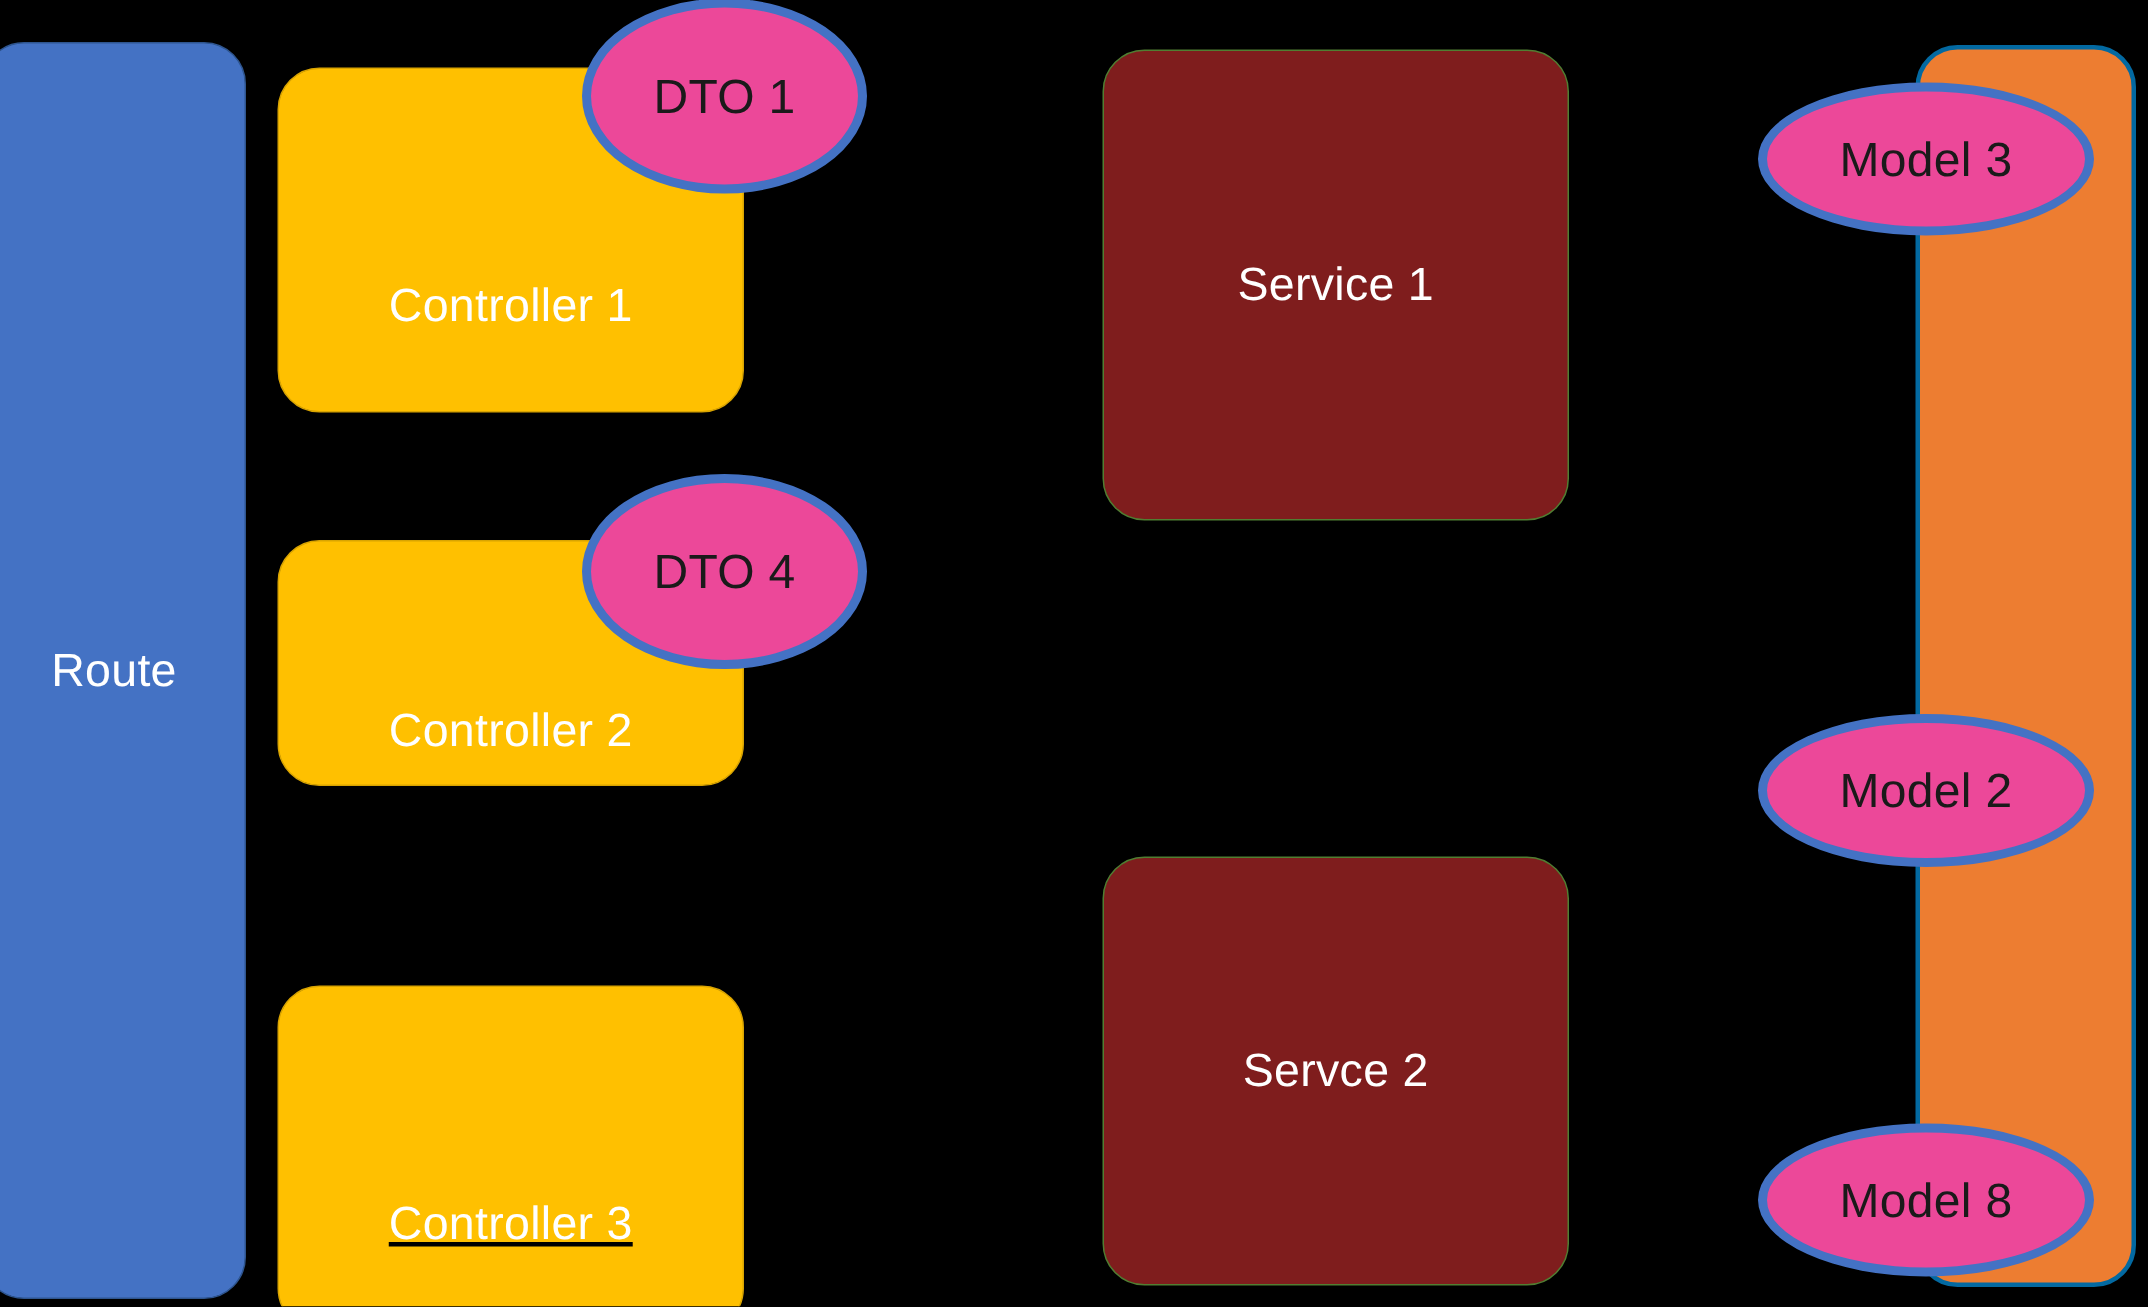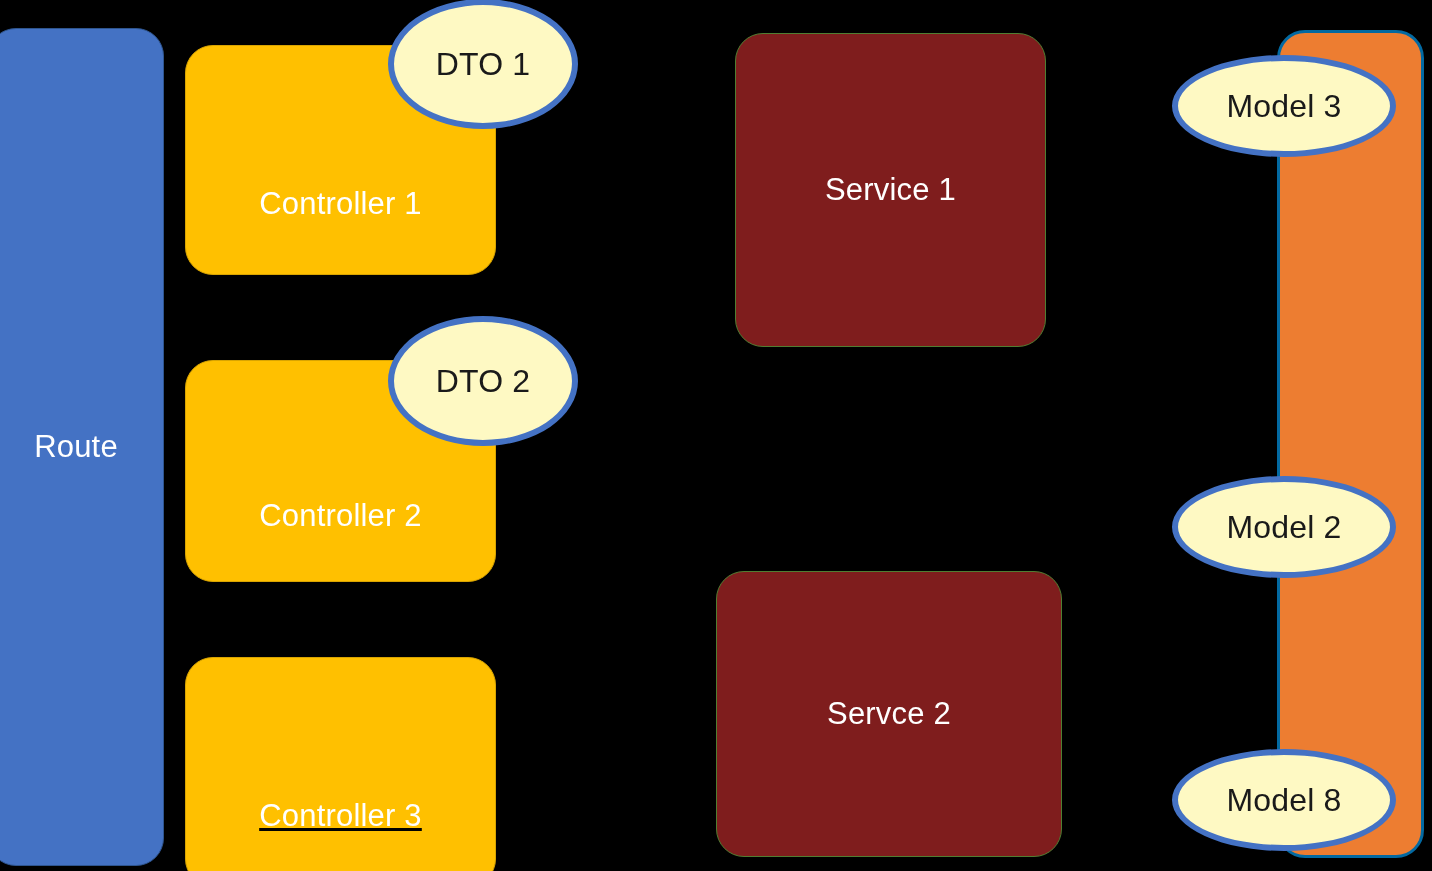--- a/index.html
+++ b/index.html
@@ -67,21 +67,21 @@
   .db-bar {
     background: #ED7D31;
     border: 3px solid #0369a1;
     align-items: flex-end;
   }
 
   
   .ellipse {
     position: absolute;
     box-sizing: border-box;
-    background: #fef9c3;
+    background: #ec4899;
     border: 6px solid #4472C4;
     border-radius: 50%;
     display: flex;
     align-items: center;
     justify-content: center;
     text-align: center;
   }
   .ellipse .label {
     color: #1A1A1A;
     font-size: 32px;
@@ -97,42 +97,42 @@
 <div id="canvas">
 
   <div class="shape rounded-bar route-bar layer-base" style="left:-12px; top:28px; width:176px; height:838px;">
     <span class="label">Route</span>
   </div>
 
   <div class="shape rounded-box controller-box layer-base" style="left:185px; top:29px; width:311px; height:230px;">
     <span class="label" style="transform: translateY(44px);">Controller 1</span>
   </div>
 
-  <div class="shape rounded-box controller-box layer-base" style="left:185px; top:344px; width:311px; height:222px;">
+  <div class="shape rounded-box controller-box layer-base" style="left:185px; top:344px; width:311px; height:164px;">
     <span class="label" style="transform: translateY(45px);">Controller 2</span>
   </div>
 
   <div class="shape rounded-box controller-box layer-base" style="left:185px; top:641px; width:311px; height:230px;text-decoration:underline;">
     <span class="label" style="transform: translateY(44px);">Controller 3</span>
   </div>
 
   <div class="ellipse layer-top" style="left:388px; top:-1px; width:190px; height:130px;">
     <span class="label">DTO 1</span>
   </div>
 
   <div class="ellipse layer-top" style="left:388px; top:316px; width:190px; height:130px;">
-    <span class="label">DTO 2</span>
+    <span class="label">DTO 4</span>
   </div>
 
 
   <div class="shape rounded-box service-box layer-base" style="left:735px; top:33px; width:311px; height:314px;">
     <span class="label">Service 1</span>
   </div>
 
-  <div class="shape rounded-box service-box layer-base" style="left:716px; top:571px; width:346px; height:286px;">
+  <div class="shape rounded-box service-box layer-base" style="left:735px; top:571px; width:311px; height:286px;">
     <span class="label">Servce 2</span>
   </div>
 
   <div class="shape rounded-bar db-bar layer-base" style="left:1277px; top:30px; width:147px; height:828px;">
     <span class="label" style="transform: translateY(-55px);">DB</span>
   </div>
 
   <div class="ellipse layer-top" style="left:1172px; top:55px; width:224px; height:102px;">
     <span class="label">Model 3</span>
   </div>

